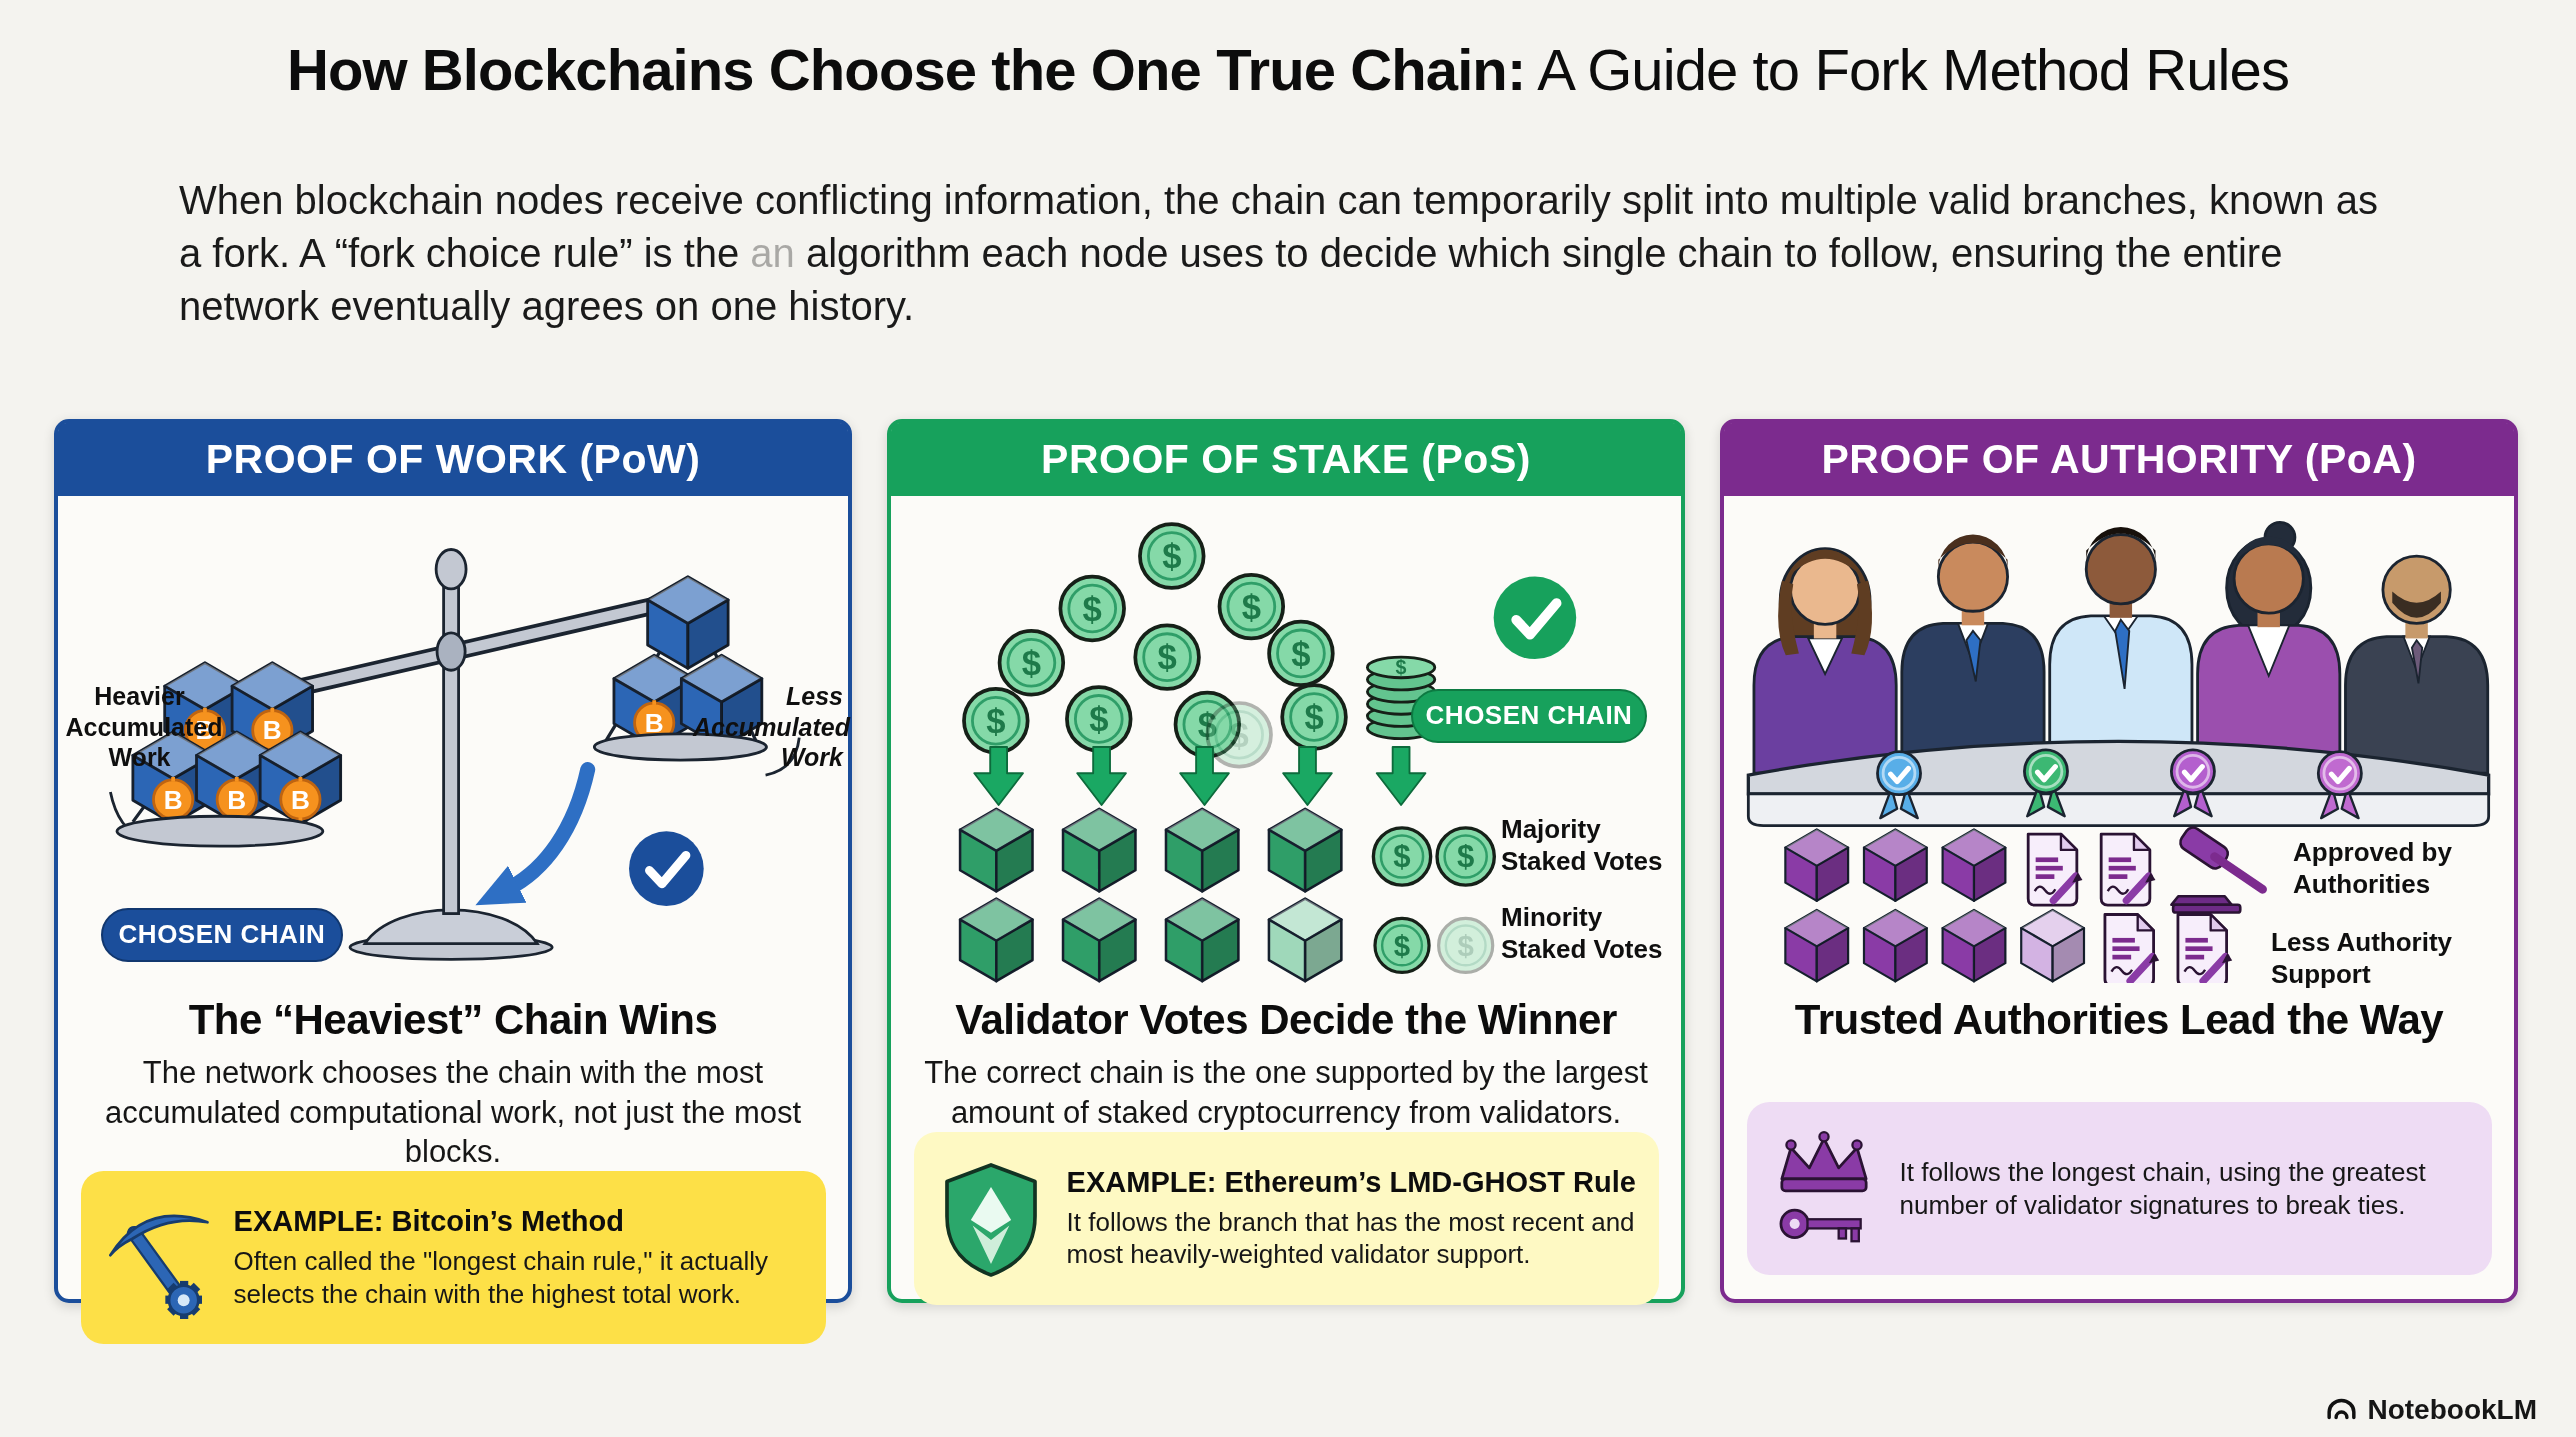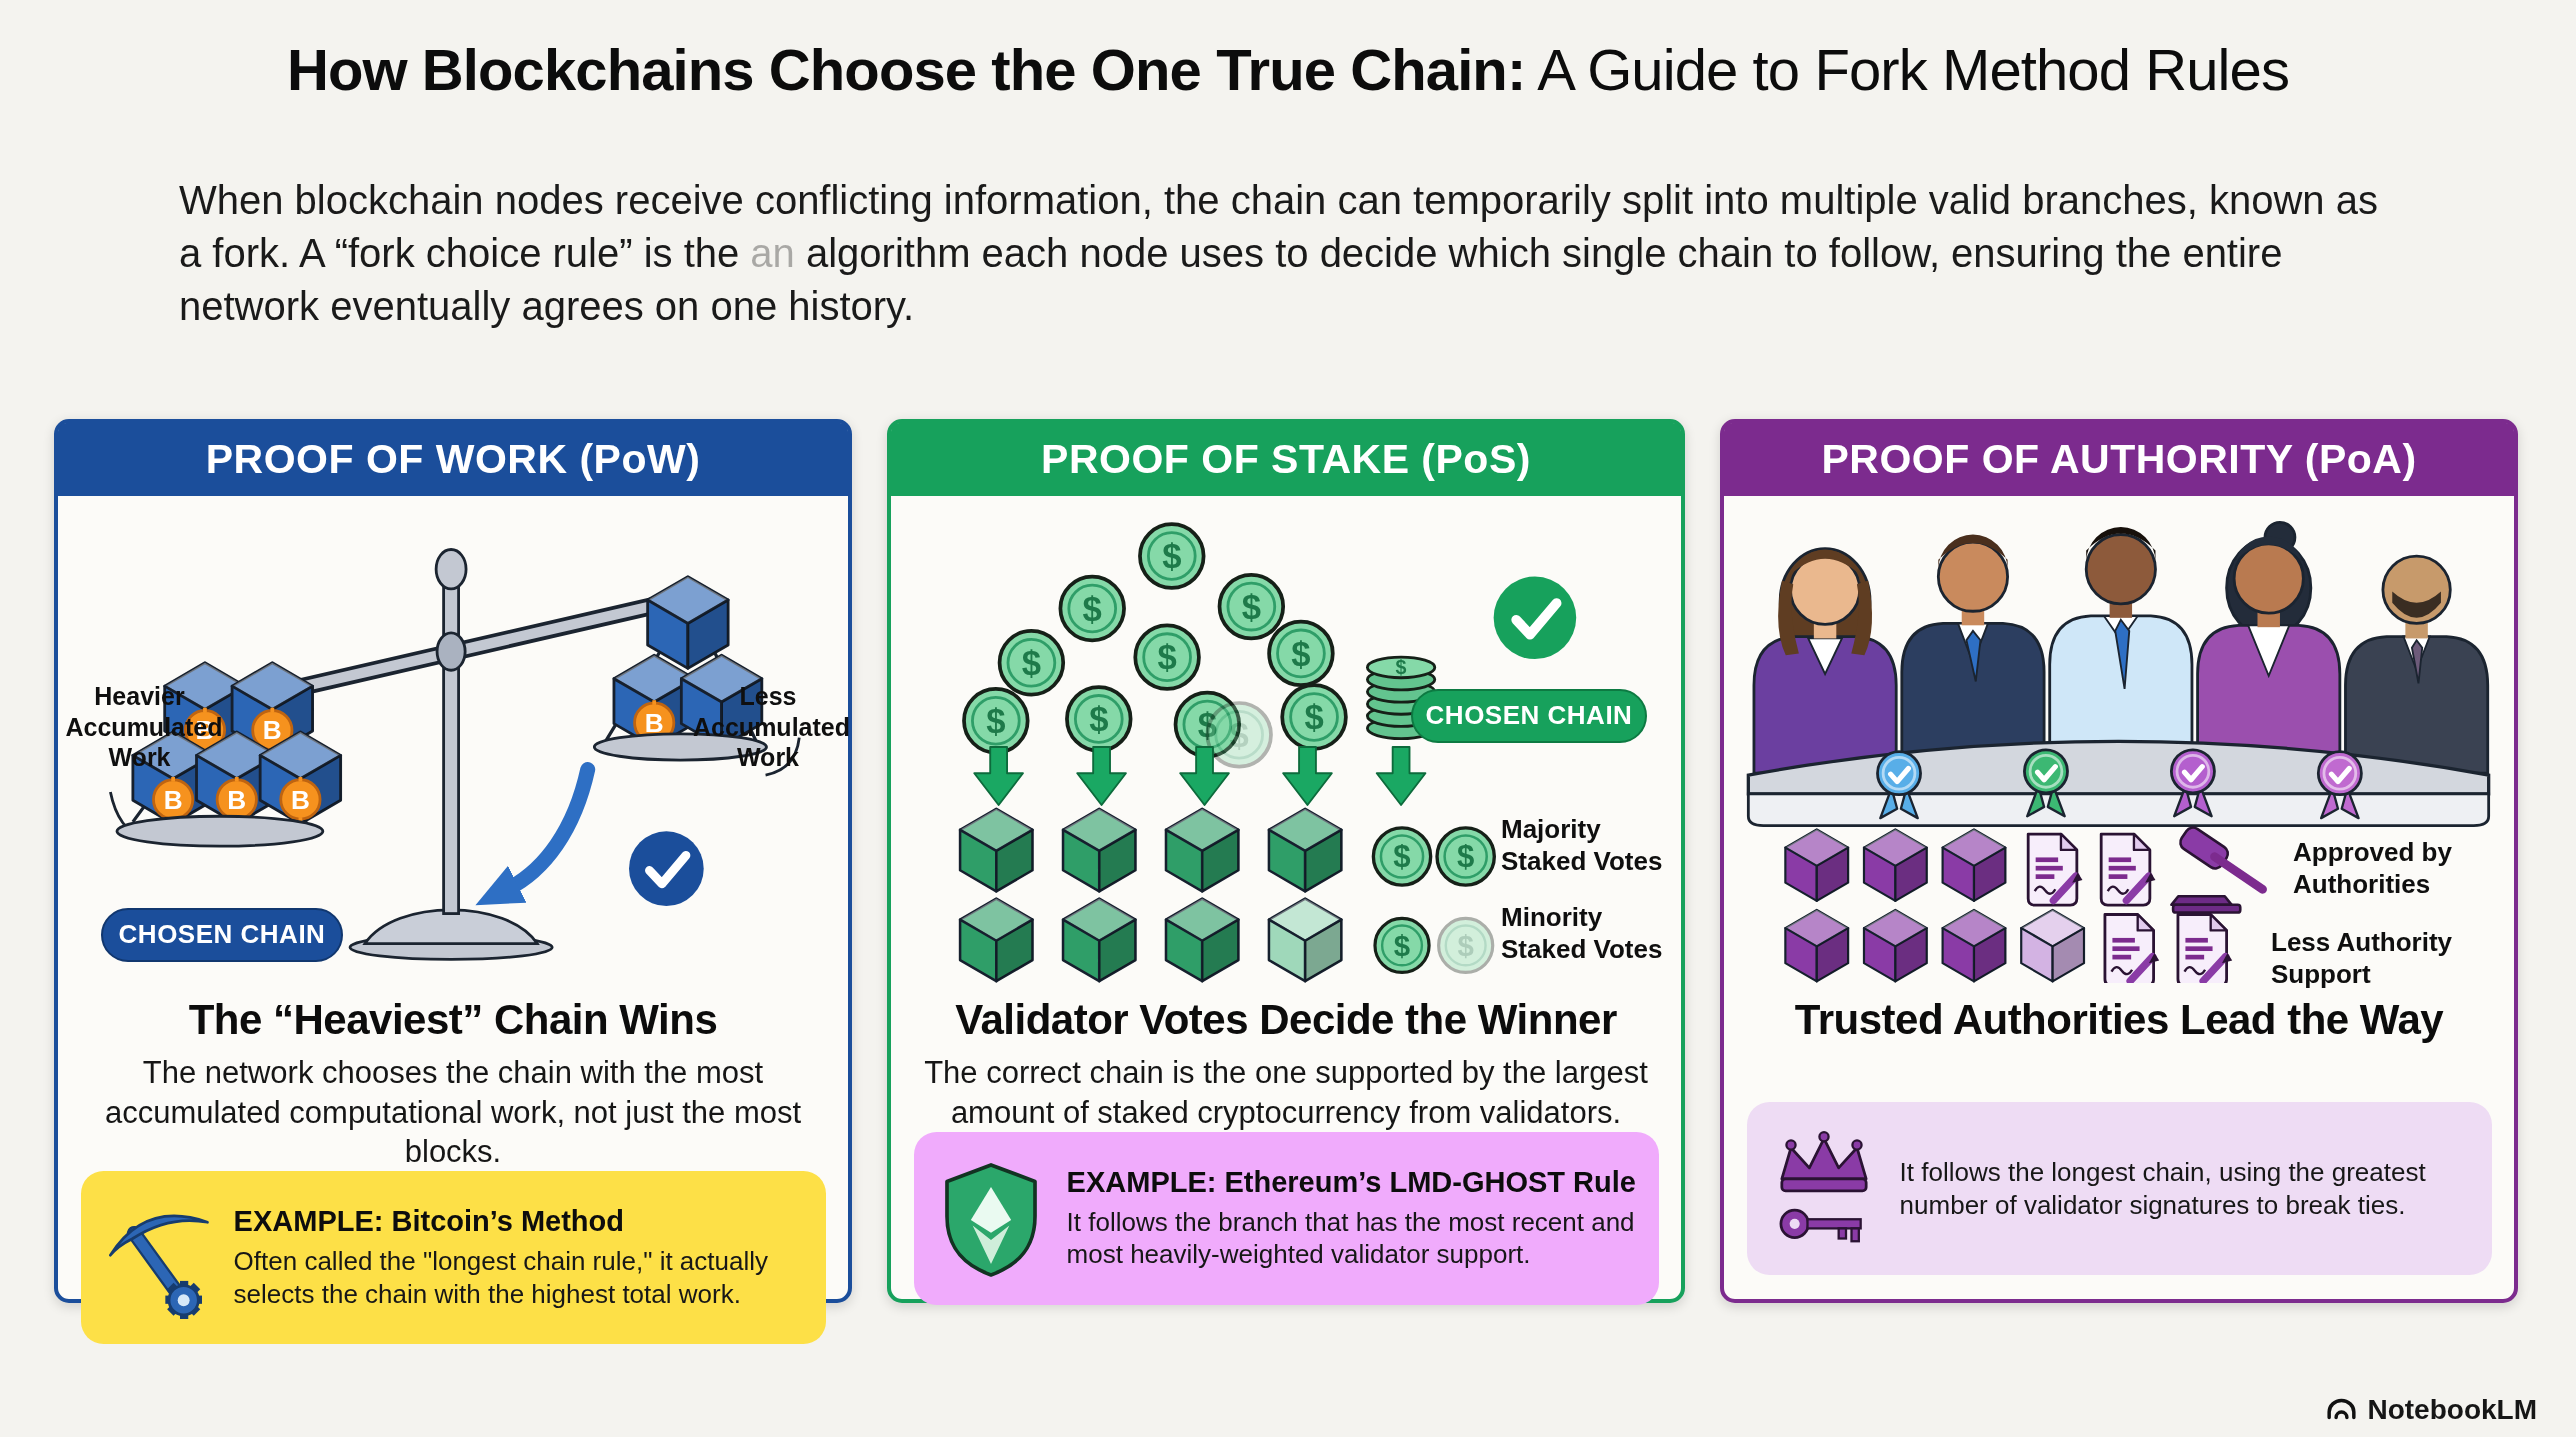--- a/index.html
+++ b/index.html
@@ -24,36 +24,36 @@
   .panel.poa{border-color:#7c2b8e}
   .panel-header{height:73px;line-height:73px;text-align:center;color:#fff;font-weight:800;
     font-size:41px;letter-spacing:0.5px;border-radius:8.4px 8.4px 0 0;flex:none;}
   .pow .panel-header{background:#1b4e9b}
   .pos .panel-header{background:#17a15c}
   .poa .panel-header{background:#7c2b8e}
   .graphic{position:relative;height:487px;flex:none;}
   .graphic > svg{position:absolute;left:0;top:0;}
   .float-label{position:absolute;font-size:25px;font-weight:700;line-height:1.22;color:#0f0f0f;}
   .lab-heavier{left:7.5px;top:185px;width:148px;text-align:center;}
-  .lab-less{left:635px;top:185px;width:150px;text-align:center;}
+  .lab-less{left:635px;top:185px;width:150px;text-align:right;font-style:italic;}
   .lab-majority{left:610px;top:318px;width:174px;font-size:26px;}
   .lab-minority{left:610px;top:406px;width:174px;font-size:26px;}
   .lab-approved{left:569px;top:341px;width:213px;font-size:26px;}
   .lab-lesssup{left:547px;top:431px;width:234px;font-size:26px;}
   .pill{position:absolute;color:#fff;font-weight:800;font-size:26px;text-align:center;
     border-radius:28px;letter-spacing:0.5px;box-sizing:border-box;}
   .pill-pow{left:43px;top:412px;width:242px;height:54px;line-height:49px;background:#1b4e9b;border:2.8px solid #11376f;}
   .pill-pos{left:520px;top:193px;width:236px;height:54px;line-height:49px;background:#17a15c;border:2.8px solid #0d7a42;}
   .panel-heading{margin:13px 7.5px 1.9px;text-align:center;font-size:42px;font-weight:800;
     color:#0c0c0c;letter-spacing:-0.5px;}
   .panel-body{margin:7.5px 17px 0;text-align:center;font-size:31px;line-height:1.27;color:#161616;}
   .example{margin:auto 22.5px 24px;display:flex;align-items:center;gap:20.6px;border-radius:22.5px;
     padding:17px 22.5px;min-height:139px;}
   .pow .example{background:#fde047}
-  .pos .example{background:#f0abfc}
+  .pos .example{background:#fef9c3}
   .poa .example{background:#eedcf4}
   .ex-icon{flex:none;width:110px;height:122px;}
   .ex-title{font-size:29px;font-weight:800;margin-bottom:6.6px;color:#0d0d0d;}
   .ex-body{font-size:26px;line-height:1.26;color:#171717;}
   .footer{position:absolute;right:39px;bottom:9.4px;display:flex;align-items:center;gap:7px;
     font-size:28px;font-weight:700;color:#161616;}
 </style>
 </head>
 <body>
 

